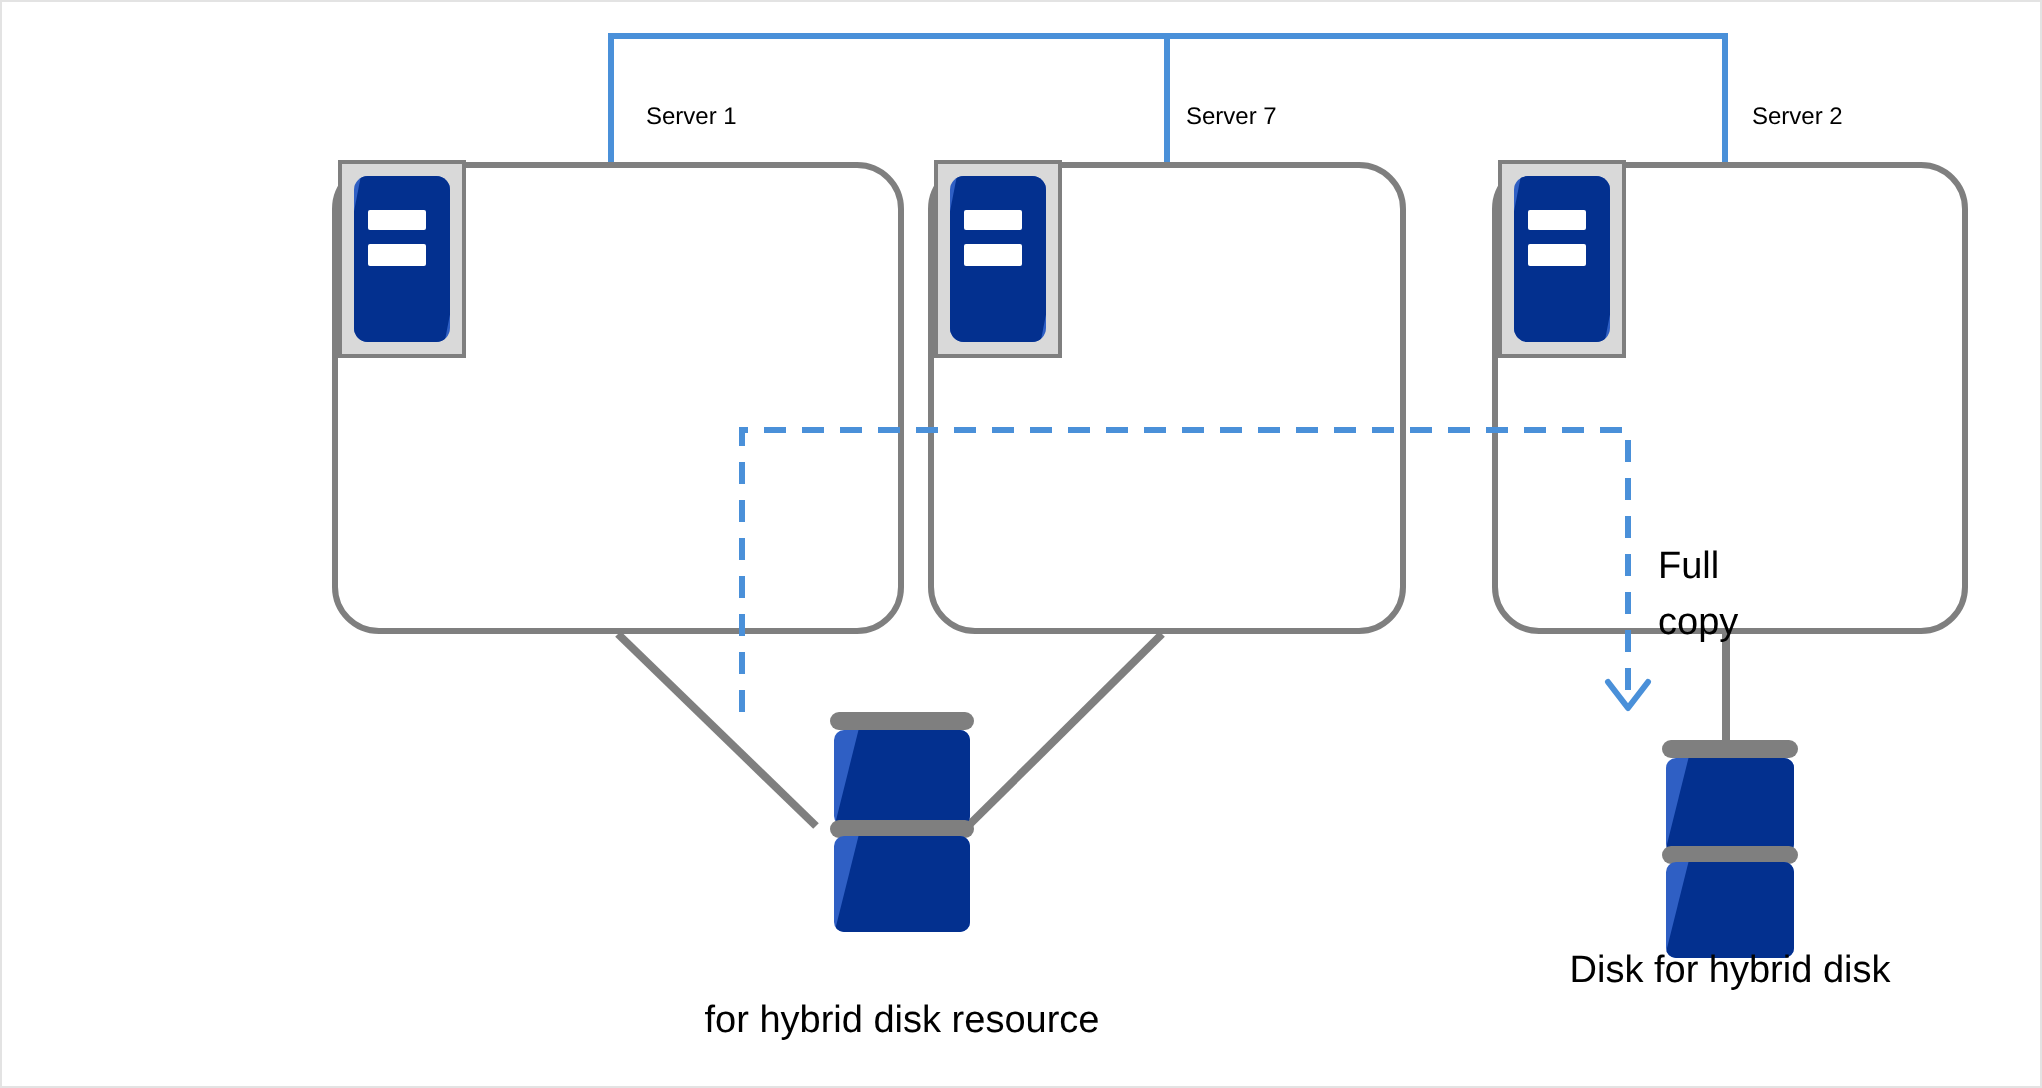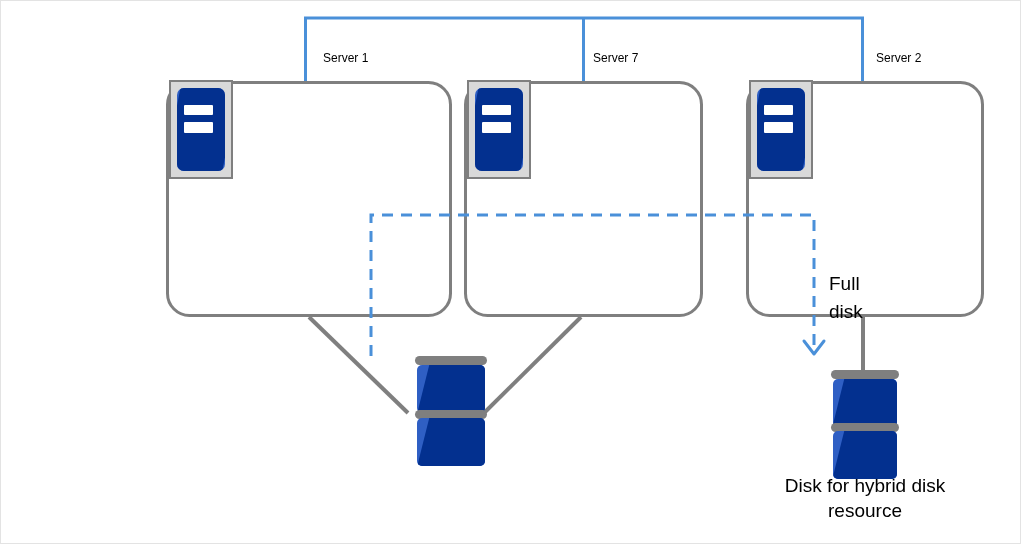--- a/index.html
+++ b/index.html
@@ -152,21 +152,21 @@
       <div class="bar b1"></div>
       <div class="bar b2"></div>
     </div>
   </div>
 
   <div class="lbl srv-name" style="left:322px; top:45px;">Server 1</div>
   <div class="lbl srv-name" style="left:592px; top:45px;">Server 7</div>
   <div class="lbl srv-name" style="left:875px; top:45px;">Server 2</div>
 
   <div class="lbl fullcopy" style="left:828px; top:224px;">Full</div>
-  <div class="lbl fullcopy" style="left:828px; top:252px;">disk</div>
+  <div class="lbl fullcopy" style="left:828px; top:252px;">copy</div>
 
   <div class="disk" style="left:414px; top:355px; width:72px; height:110px;">
     <div class="platter-bar" style="top:0px;"></div>
     <div class="platter" style="top:9px;">
       <div class="dark"></div>
     </div>
     <div class="platter-bar" style="top:54px;"></div>
     <div class="platter" style="top:62px;">
       <div class="dark"></div>
     </div>
@@ -176,17 +176,17 @@
     <div class="platter-bar" style="top:0px;"></div>
     <div class="platter" style="top:9px;">
       <div class="dark"></div>
     </div>
     <div class="platter-bar" style="top:53px;"></div>
     <div class="platter" style="top:61px;">
       <div class="dark"></div>
     </div>
   </div>
 
+  <div class="lbl caption" style="left:300px; top:497px; width:300px;">for hybrid disk resource</div>
 
   <div class="lbl caption" style="left:714px; top:472px; width:300px;">Disk for hybrid disk</div>
-  <div class="lbl caption" style="left:714px; top:497px; width:300px;">resource</div>
 
 </div>
 
 </body></html>

